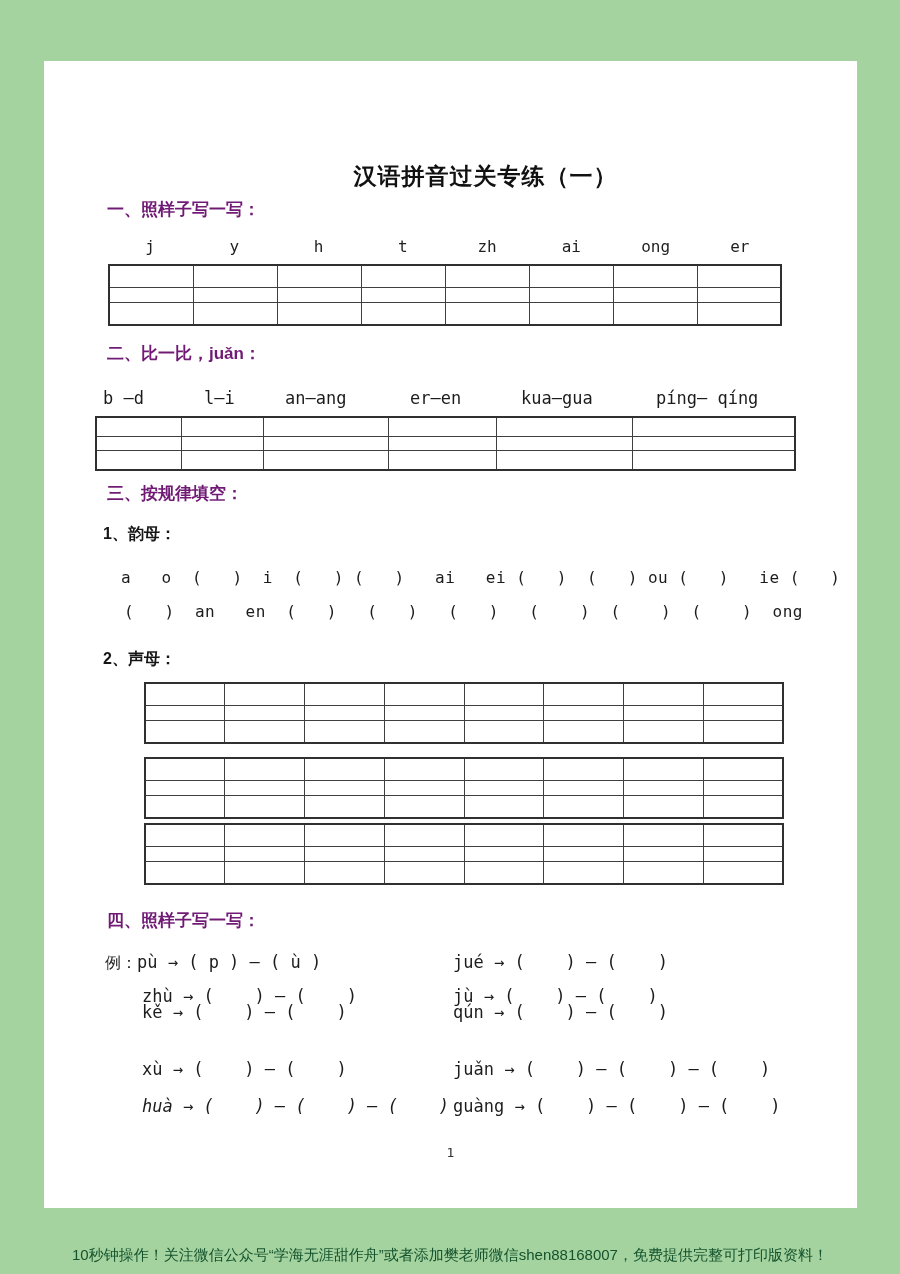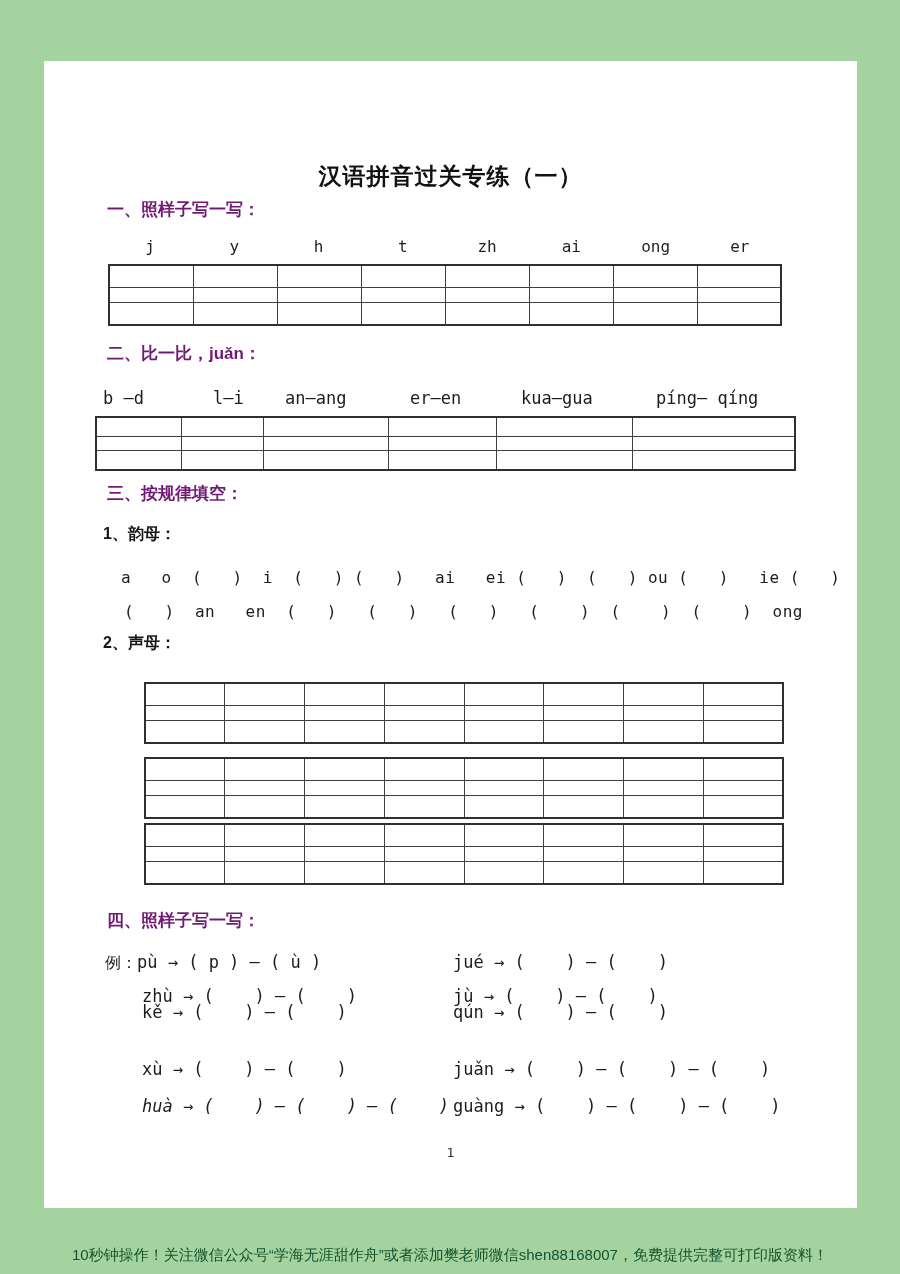--- a/index.html
+++ b/index.html
@@ -1,27 +1,27 @@
 <!DOCTYPE html>
 <html><head>
 <meta charset="utf-8">
 <style>
   html,body{margin:0;padding:0;}
   body{width:900px;height:1274px;position:relative;background:#a5d3a0;overflow:hidden;
        font-family:"Liberation Sans",sans-serif;color:#1f1f1f;}
   .page{position:absolute;left:44px;top:61px;width:813px;height:1147px;background:#ffffff;}
   .title{position:absolute;left:0;top:100px;width:100%;text-align:center;
-         font-size:23px;font-weight:700;letter-spacing:1px;color:#111;}
+         font-size:23px;font-weight:700;letter-spacing:1px;color:#111;padding-left:35px;}
   .label{position:absolute;font-size:17px;font-weight:700;color:#701a75;}
   .sublabel{position:absolute;font-size:16px;font-weight:700;color:#161616;}
   .s1{left:63px;top:137px;}
   .s2{left:63px;top:281px;}
   .s3{left:63px;top:421px;}
   .s31{left:59px;top:463px;}
-  .s32{left:59px;top:572px;}
+  .s32{left:59px;top:588px;}
   .s4{left:63px;top:848px;}
   .pin{font-family:"DejaVu Sans Mono","Liberation Mono",monospace;white-space:pre;color:#1c1c1c;}
   .letters{position:absolute;left:64px;top:176px;width:674px;display:flex;}
   .letters span{flex:1;text-align:center;font-family:"DejaVu Sans Mono",monospace;font-size:16px;}
   .tbl{position:absolute;border-collapse:collapse;table-layout:fixed;border:2px solid #303030;}
   .tbl td{border:1px solid #3f3f3f;padding:0;}
   .t1{left:64px;top:203px;width:674px;height:62px;}
   .t2{left:51px;top:355px;width:701px;height:55px;}
   .tA{left:100px;top:621px;width:640px;height:62px;}
   .tB{left:100px;top:696px;width:640px;height:62px;}
@@ -88,21 +88,21 @@
           <td></td>
           <td></td>
           <td></td>
         </tr>
       </tbody>
     </table>
 
   <div class="label s2">二、比一比，juǎn：</div>
   <div id="pairs">
       <span class="pair pin" style="left: 59px;">b —d</span>
-      <span class="pair pin" style="left: 169px;">l—i</span>
+      <span class="pair pin" style="left: 160px;">l—i</span>
       <span class="pair pin" style="left: 241px;">an—ang</span>
       <span class="pair pin" style="left: 366px;">er—en</span>
       <span class="pair pin" style="left: 477px;">kua—gua</span>
       <span class="pair pin" style="left: 612px;">píng— qíng</span>
     </div>
   <table class="tbl t2" id="table2">
       <tbody>
         <tr>
           <td style="width: 12.1%;"></td>
           <td style="width: 11.8%;"></td>

